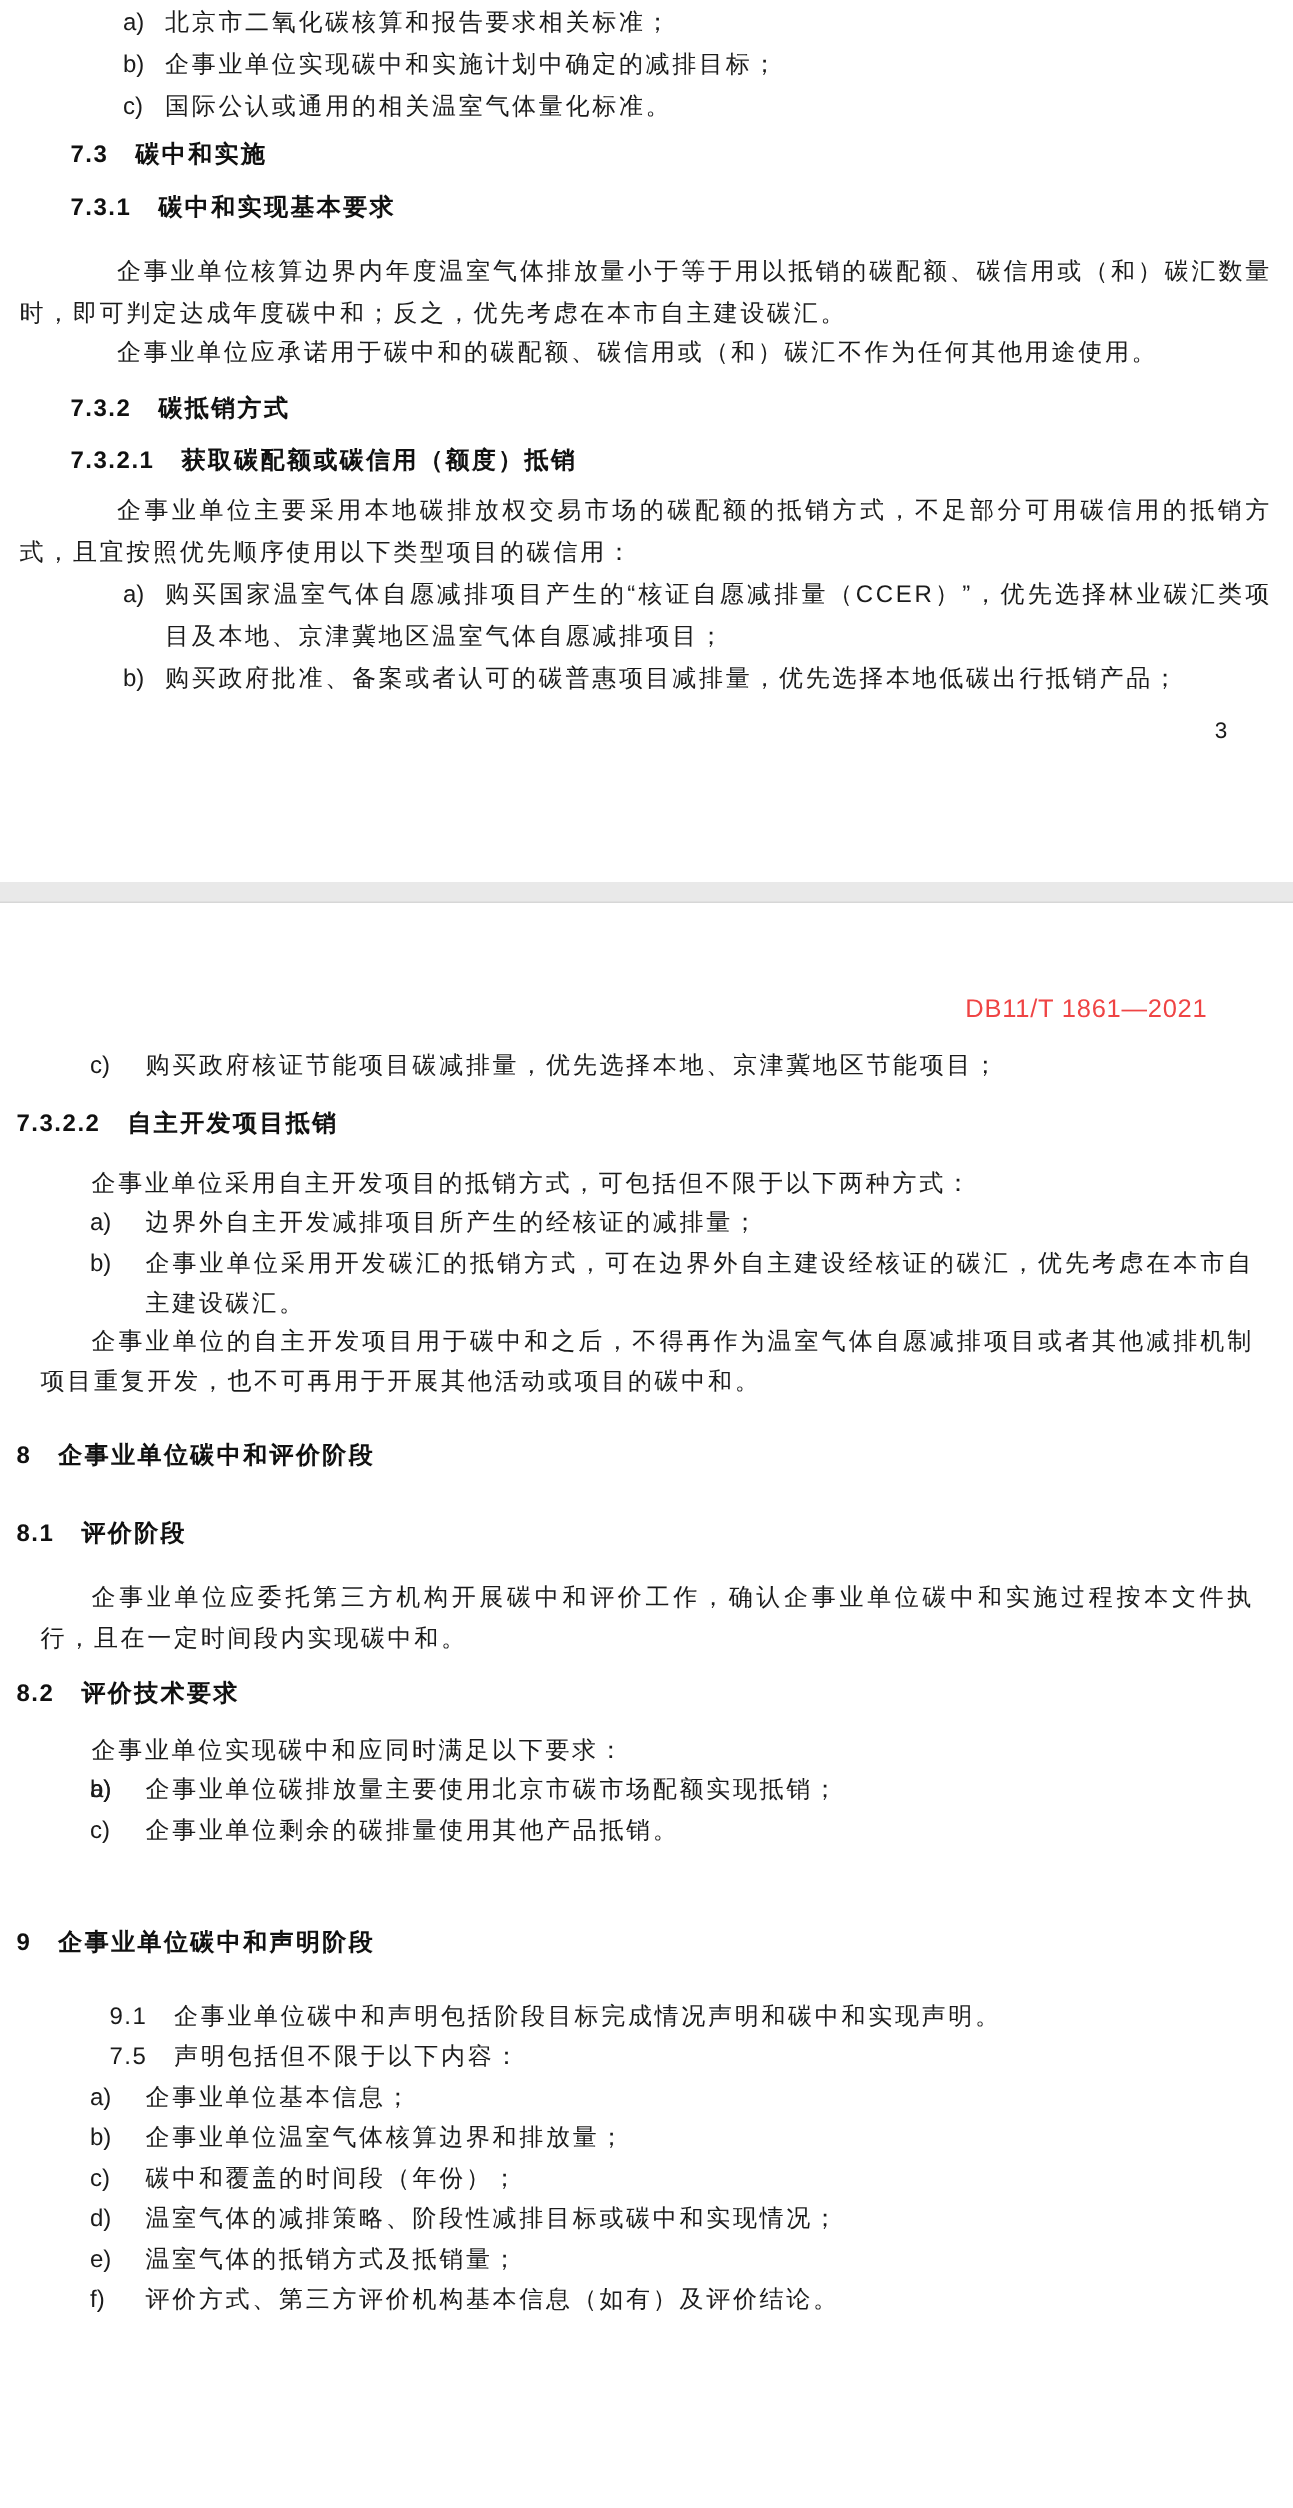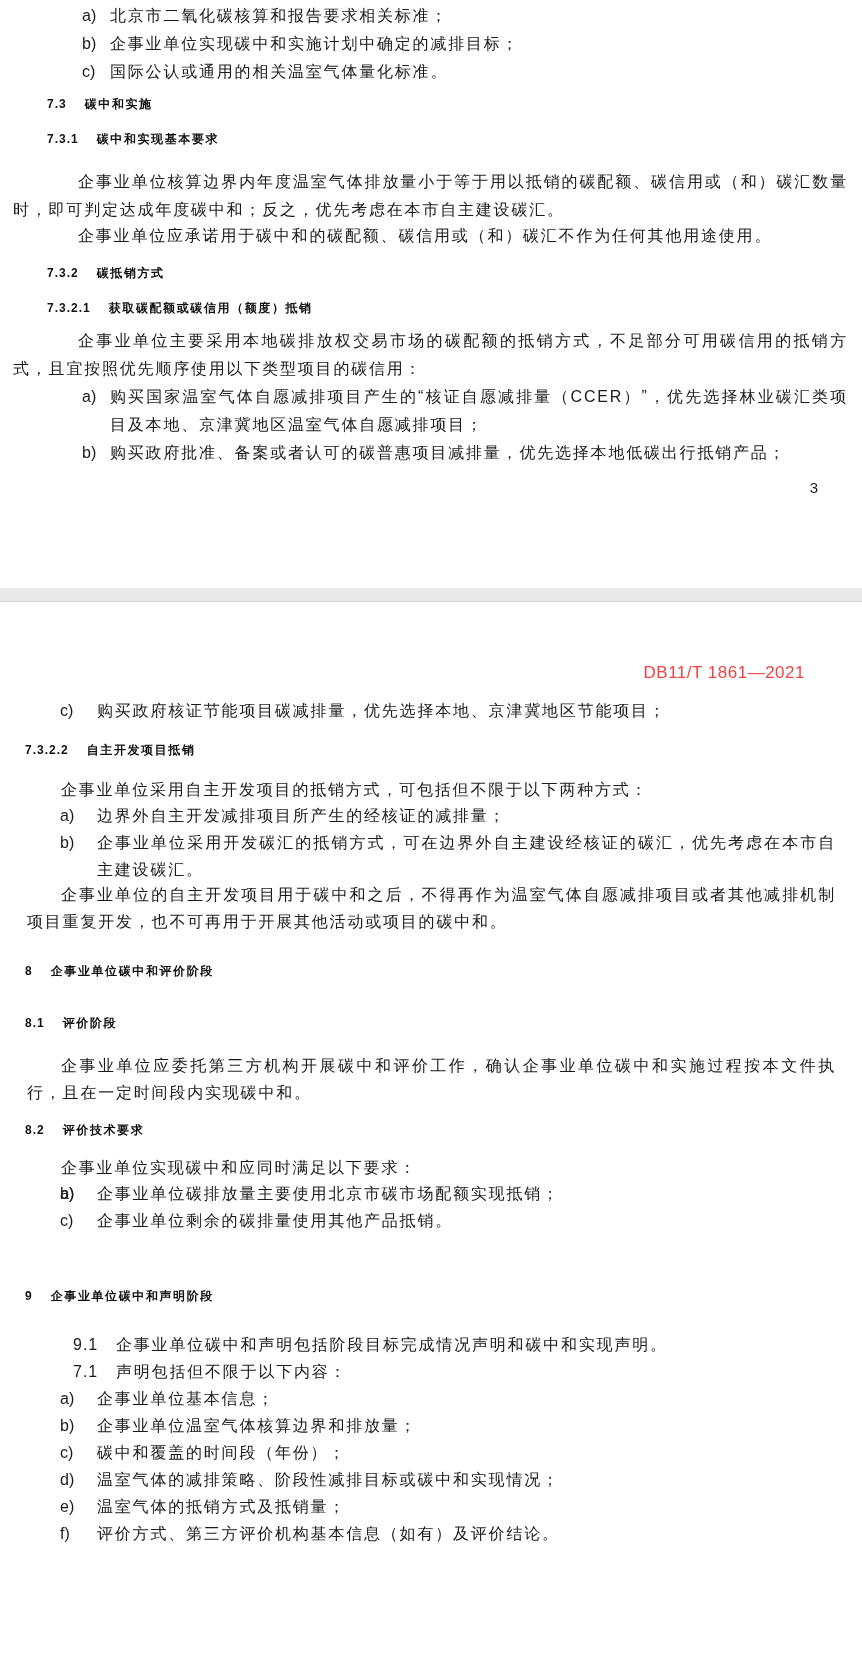--- a/index.html
+++ b/index.html
@@ -11,24 +11,24 @@
   .canvas{position:relative;width:862px;height:1672px;overflow:hidden;background:#fff;}
 
   
   .blk{position:absolute;font-size:16px;line-height:28px;letter-spacing:1.8px;text-align:justify;}
   .p3blk{left:13px;right:14px;}
   .p3ind{text-indent:65px;}
   .p4blk{left:27px;right:26px;line-height:27px;}
   .p4ind{text-indent:34px;}
 
   
-  .hd{position:absolute;margin:0;font-size:12px;font-weight:bold;line-height:28px;
+  .hd{position:absolute;margin:0;font-size:16px;font-weight:bold;line-height:28px;
       letter-spacing:1.6px;white-space:nowrap;color:#111;}
   .p3hd{left:47px;}
-  .p4hd{left:25px;}
+  .p4hd{left:11px;}
   .hnum{margin-right:18px;letter-spacing:1px;}
 
   
   .olist{position:absolute;font-size:16px;letter-spacing:1.8px;}
   .p3list{left:0;right:14px;line-height:28px;}
   .p4list{left:0;right:26px;line-height:27px;}
   .li{position:relative;text-align:justify;}
   .p3list .li{padding-left:110px;}
   .p3list .marker{position:absolute;left:82px;letter-spacing:0;}
   .p4list .li{padding-left:97px;}
@@ -170,21 +170,21 @@
     <h2 class="hd p4hd" style="top:1282px">
       <span class="hnum">9</span><span>企事业单位碳中和声明阶段</span>
     </h2>
 
     <div class="clause" style="top:1331px">
       <span class="cnum">9.1</span>
       <span>企事业单位碳中和声明包括阶段目标完成情况声明和碳中和实现声明。</span>
     </div>
 
     <div class="clause" style="top:1358px">
-      <span class="cnum">7.1</span>
+      <span class="cnum">7.5</span>
       <span>声明包括但不限于以下内容：</span>
     </div>
 
     <div class="olist p4list" style="top:1385px">
       <div class="li">
         <span class="marker">a)</span>
         <span>企事业单位基本信息；</span>
       </div>
       <div class="li">
         <span class="marker">b)</span>

